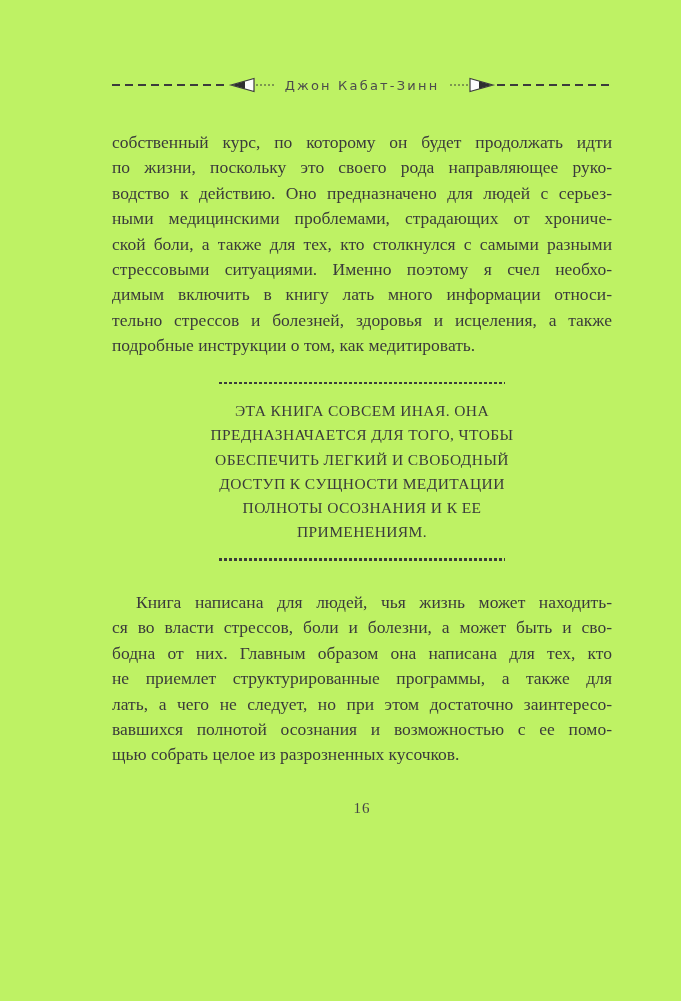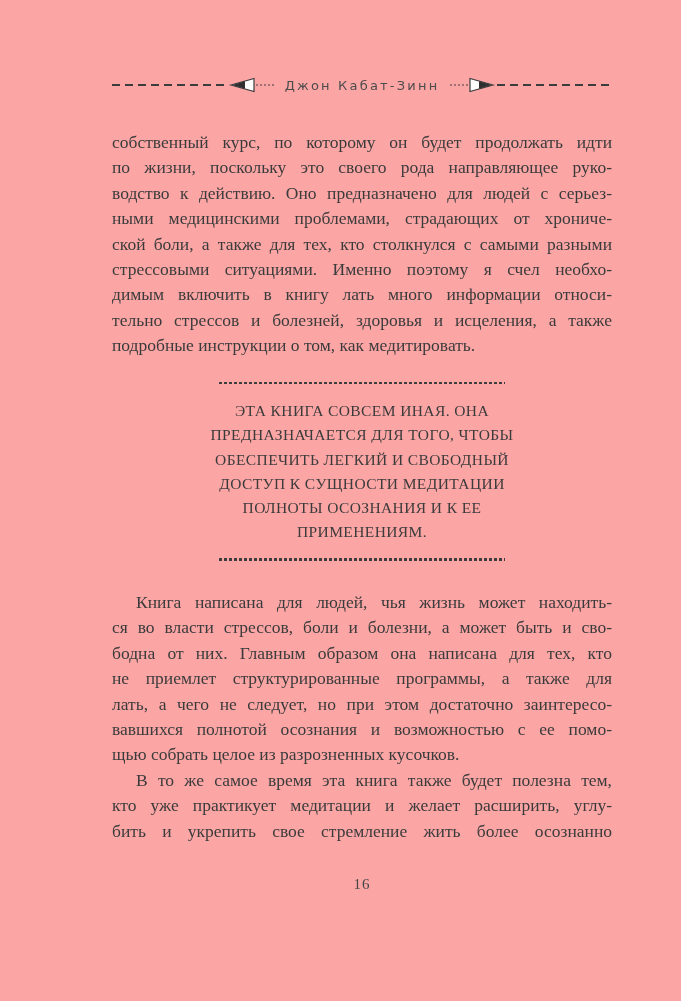--- a/index.html
+++ b/index.html
@@ -1,20 +1,20 @@
 <!DOCTYPE html>
 <html lang="ru"><head>
 <meta charset="utf-8">
 <style>
   html, body { margin: 0; padding: 0; background: #ffffff; }
   .page {
     position: relative;
     width: 681px; height: 1001px;
     box-sizing: border-box;
-    background: #fca5a5;
+    background: #bef264;
     padding: 76px 69px 0 112px;
     font-family: "Liberation Serif", "DejaVu Serif", serif;
     color: #3b3b3b;
     overflow: hidden;
   }
   .content { width: 500px; }
 
   
   .running-header {
     display: flex; align-items: center;
@@ -111,25 +111,20 @@
       <div class="para indent">
           <div class="line">Книга написана для людей, чья жизнь может находить-</div>
           <div class="line">ся во власти стрессов, боли и болезни, а может быть и сво-</div>
           <div class="line">бодна от них. Главным образом она написана для тех, кто</div>
           <div class="line">не приемлет структурированные программы, а также для</div>
           <div class="line">лать, а чего не следует, но при этом достаточно заинтересо-</div>
           <div class="line">вавшихся полнотой осознания и возможностью с ее помо-</div>
           <div class="line last">щью собрать целое из разрозненных кусочков.</div>
         </div>
 
-      <div class="para indent">
-          <div class="line">В то же самое время эта книга также будет полезна тем,</div>
-          <div class="line">кто уже практикует медитации и желает расширить, углу-</div>
-          <div class="line">бить и укрепить свое стремление жить более осознанно</div>
-        </div>
 
     </div>
 
     <div class="page-footer">
       <span class="page-number">16</span>
     </div>
 
   </div>
 </div>
 

